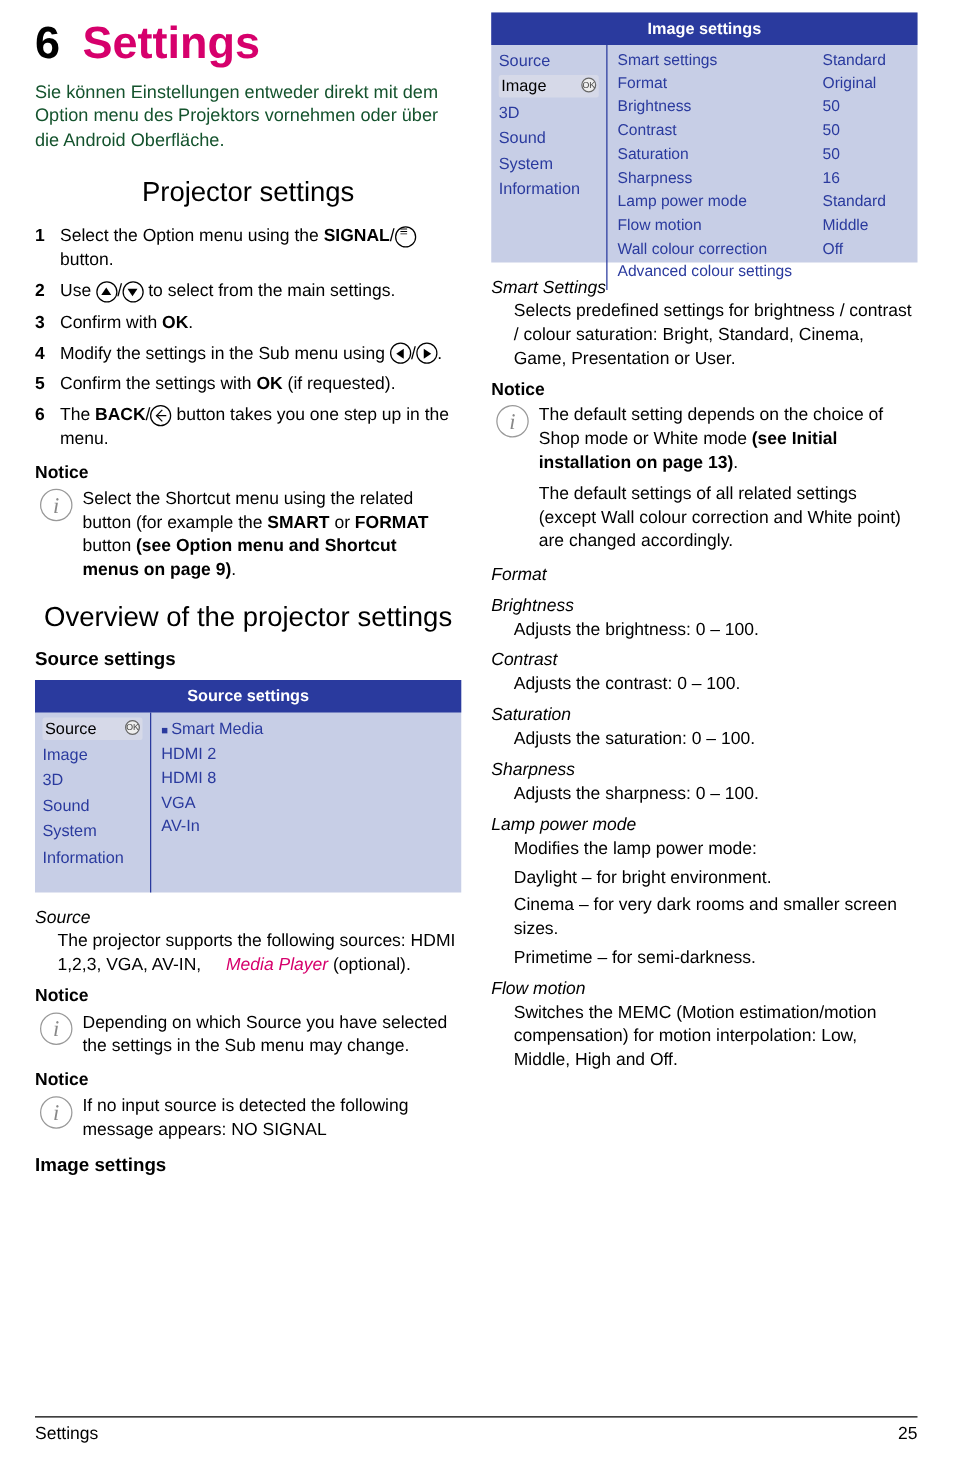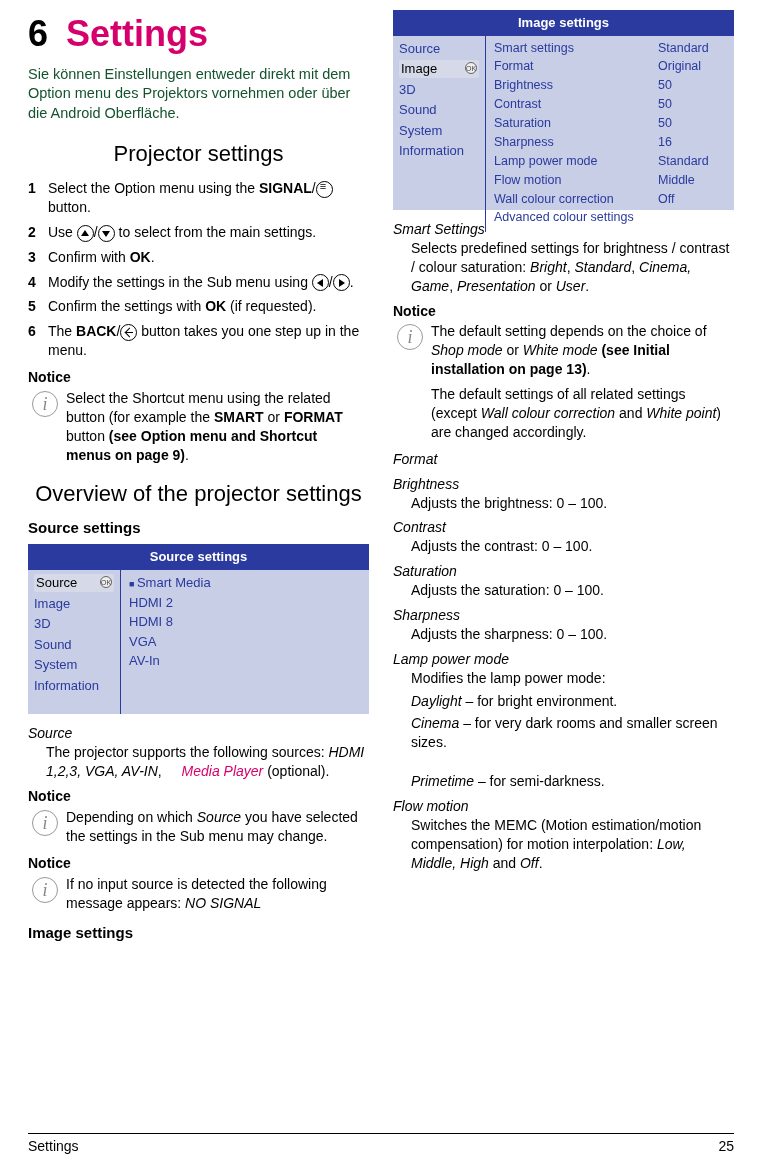--- a/index.html
+++ b/index.html
@@ -61,21 +61,21 @@
     margin-bottom: 6px;
   }
   ol.steps > li::before {
     content: counter(step);
     position: absolute;
     left: 0;
     top: 0;
     font-weight: 700;
   }
   .bold { font-weight: 700; }
-  .italic { font-style: italic; }
+  .italic { }
   .icon-btn {
     display: inline-flex;
     align-items: center;
     justify-content: center;
     width: 17px;
     height: 17px;
     border: 1.5px solid #000;
     border-radius: 50%;
     vertical-align: middle;
     font-size: 9px;
@@ -419,21 +419,21 @@
     <div class="term">Sharpness</div>
     <div class="body">Adjusts the sharpness: 0 – 100.</div>
   </div>
 
   <div class="defitem break-avoid">
     <div class="term">Lamp power mode</div>
     <div class="body">
       <span>Modifies the lamp power mode:</span>
       <p style="margin-top:4px"><span class="italic">Daylight</span><span> – for bright environment.</span></p>
       <p style="margin-top:4px"><span class="italic">Cinema</span><span> – for very dark rooms and smaller screen sizes.</span></p>
-      <p style="margin-top:20px"><span class="italic">Primetime</span><span> – for semi-darkness.</span></p>
+      <p style="margin-top:4px"><span class="italic">Primetime</span><span> – for semi-darkness.</span></p>
     </div>
   </div>
 
   <div class="defitem break-avoid">
     <div class="term">Flow motion</div>
     <div class="body">
       <span>Switches the MEMC (Motion estimation/motion compensation) for motion interpolation: </span><span class="italic">Low, Middle, High</span><span> and </span><span class="italic">Off</span><span>.</span>
     </div>
   </div>
 

